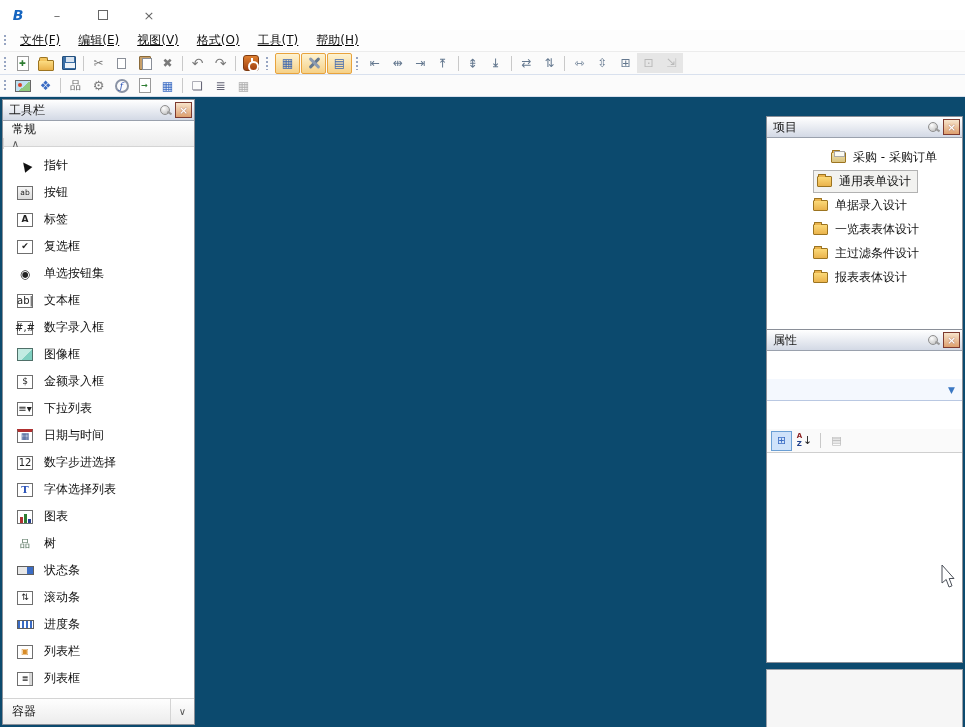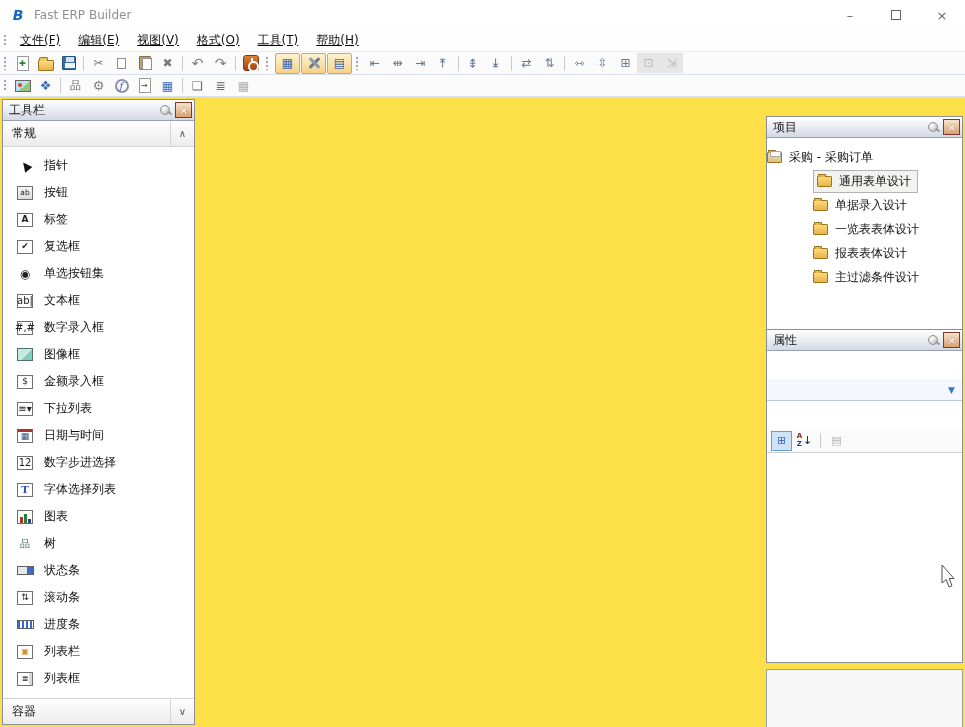--- a/index.html
+++ b/index.html
@@ -48,38 +48,38 @@
   .power::after{content:"";position:absolute;left:7px;top:2px;width:2px;height:5px;background:#fff;}
   .crossx{width:14px;height:14px;position:relative;}
   .crossx::before,.crossx::after{content:"";position:absolute;left:6px;top:0;width:3px;height:14px;background:#64788f;border-radius:2px;}
   .crossx::before{transform:rotate(45deg);} .crossx::after{transform:rotate(-45deg);background:#8c9bb0;}
   .pic{width:16px;height:12px;border:1px solid #666;background:linear-gradient(140deg,#bfe0f2 0 55%,#8fc97e 55%);position:relative;}
   .pic::before{content:"";position:absolute;left:2px;top:2px;width:4px;height:4px;border-radius:50%;background:#d8442a;}
   .fx{width:14px;height:14px;border:2px solid #8a93a5;border-radius:50%;display:flex;align-items:center;justify-content:center;
     font-style:italic;font-size:9px;color:#2a52b8;font-family:"DejaVu Serif",serif;}
 
   
-  .main{position:relative;height:630px;background:#fde047;}
+  .main{position:relative;height:630px;background:#0c4a6e;}
 
   .panel{position:absolute;background:#fff;border:1px solid #8a8f98;display:flex;flex-direction:column;}
   .panel-header{height:21px;flex:0 0 21px;background:linear-gradient(#ffffff,#d3d9e5);border-bottom:1px solid #9aa1ad;
     display:flex;align-items:center;padding:0 2px 0 6px;}
   .panel-title{flex:1;color:#1a1a1a;}
   .pin{width:15px;height:14px;position:relative;margin-right:2px;}
   .pin::before{content:"";position:absolute;left:2px;top:2px;width:8px;height:8px;border-radius:50%;
     background:radial-gradient(circle at 35% 30%,#fdfdfd,#b9b9b9);border:1px solid #8f8f8f;}
   .pin::after{content:"";position:absolute;left:9px;top:9px;width:5px;height:2px;background:#9a9a9a;transform:rotate(35deg);}
   .close-btn{width:17px;height:16px;border:1px solid #7d3a30;background:linear-gradient(#f7e4cc,#de9f6e);
     color:#fff;font-weight:bold;font-size:11px;line-height:1;display:flex;align-items:center;justify-content:center;
     text-shadow:0 0 1px #7d3a30;}
 
   
   .toolbox{left:2px;top:2px;width:193px;bottom:2px;}
   .cat-row{height:26px;flex:0 0 26px;display:flex;align-items:stretch;background:linear-gradient(#fefefe,#ececec);}
-  .cat-top{border-bottom:1px solid #d4d4d4;}
+  .cat-top{border-bottom:1px solid #d4d4d4;flex-direction:column;}
   .cat-bottom{border-top:1px solid #d4d4d4;margin-top:auto;}
   .cat-label{flex:1;display:flex;align-items:center;padding-left:9px;color:#111;}
   .cat-arrow{width:24px;border-left:1px solid #d4d4d4;display:flex;align-items:center;justify-content:center;color:#555;font-size:10px;}
   .tool-list{flex:1;overflow:hidden;padding-top:5px;}
   .tool-item{height:27px;display:flex;align-items:center;padding-left:13px;gap:10px;}
   .tlabel{color:#111;}
   .ticon{width:18px;height:17px;display:flex;align-items:center;justify-content:center;flex:0 0 18px;}
   .i-box{width:16px;height:14px;border:1px solid #6f6f6f;background:#fff;display:flex;align-items:center;justify-content:center;
     font-size:10px;color:#222;line-height:1;}
   .i-pointer{font-size:12px;color:#111;transform:rotate(-38deg) translate(1px,0);}
@@ -94,21 +94,21 @@
   .i-tree{font-size:10px;color:#4a6a54;}
   .i-status{width:17px;height:9px;border:1px solid #5f5f5f;background:linear-gradient(90deg,#e8e8e8 0 9px,#3b6cc4 9px);}
   .i-prog{width:17px;height:9px;border:1px solid #5f5f5f;background:repeating-linear-gradient(90deg,#3b6cc4 0 2px,#fff 2px 4px);}
   .i-listbox{background:linear-gradient(90deg,#fff 11px,#d8d8d8 11px);font-size:8px;}
   .i-listbar{color:#d88c28;font-size:8px;}
 
   
   .project{right:2px;top:19px;width:197px;height:224px;}
   .tree{flex:1;background:#fff;padding-top:7px;}
   .tree-row{height:24px;display:flex;align-items:center;gap:7px;}
-  .tree-root{}
+  .tree-root{padding-left:24px;margin-left:40px;}
   .tree-child{padding-left:46px;}
   .folder{width:15px;height:11px;background:linear-gradient(#fbd978,#eab34c);border:1px solid #9c7420;border-radius:1px;position:relative;flex:0 0 15px;}
   .folder::before{content:"";position:absolute;top:-3px;left:0;width:6px;height:2px;background:#eab34c;border:1px solid #9c7420;border-bottom:none;border-radius:1px 1px 0 0;}
   .folder-open{background:linear-gradient(#efe2b0,#d9c27e);}
   .folder-open::after{content:"";position:absolute;left:2px;top:-2px;width:9px;height:4px;background:#fbfbf4;border:1px solid #aaa;}
   .sel-wrap{display:flex;align-items:center;gap:7px;border:1px solid #b2b2b2;background:#f2f2f0;padding:2px 6px 2px 3px;}
   .tree-label{color:#111;}
 
   
   .props{right:2px;top:232px;width:197px;height:334px;gap:28px;}
@@ -123,21 +123,20 @@
   .prop-grid{flex:1;background:#fff;}
   .descbox{position:absolute;right:2px;bottom:0;width:197px;height:58px;background:#f6f6f6;border:1px solid #9aa0a8;border-bottom:none;}
 
   .cursor{position:absolute;left:941px;top:468px;width:16px;height:24px;pointer-events:none;}
 </style>
 </head>
 <body>
 
 <div class="titlebar">
   <span class="applogo">B</span>
-  <span class="apptitle">Fast ERP Builder</span>
   <span class="wctl">–</span>
   <span class="wctl">
       <span class="maxbox"></span>
     </span>
   <span class="wctl">×</span>
 </div>
 
 <div class="menubar">
   <span class="grip"></span>
   <span class="menu-item">文件(F)</span>
@@ -436,25 +435,25 @@
       <div class="tree-row tree-child">
         <span class="folder"></span>
         <span class="tree-label">单据录入设计</span>
       </div>
       <div class="tree-row tree-child">
         <span class="folder"></span>
         <span class="tree-label">一览表表体设计</span>
       </div>
       <div class="tree-row tree-child">
         <span class="folder"></span>
-        <span class="tree-label">报表表体设计</span>
+        <span class="tree-label">主过滤条件设计</span>
       </div>
       <div class="tree-row tree-child">
         <span class="folder"></span>
-        <span class="tree-label">主过滤条件设计</span>
+        <span class="tree-label">报表表体设计</span>
       </div>
     </div>
   </div>
 
   <div class="panel props">
     <div class="panel-header">
       <span class="panel-title">属性</span>
       <span class="pin"></span>
       <span class="close-btn">×</span>
     </div>

